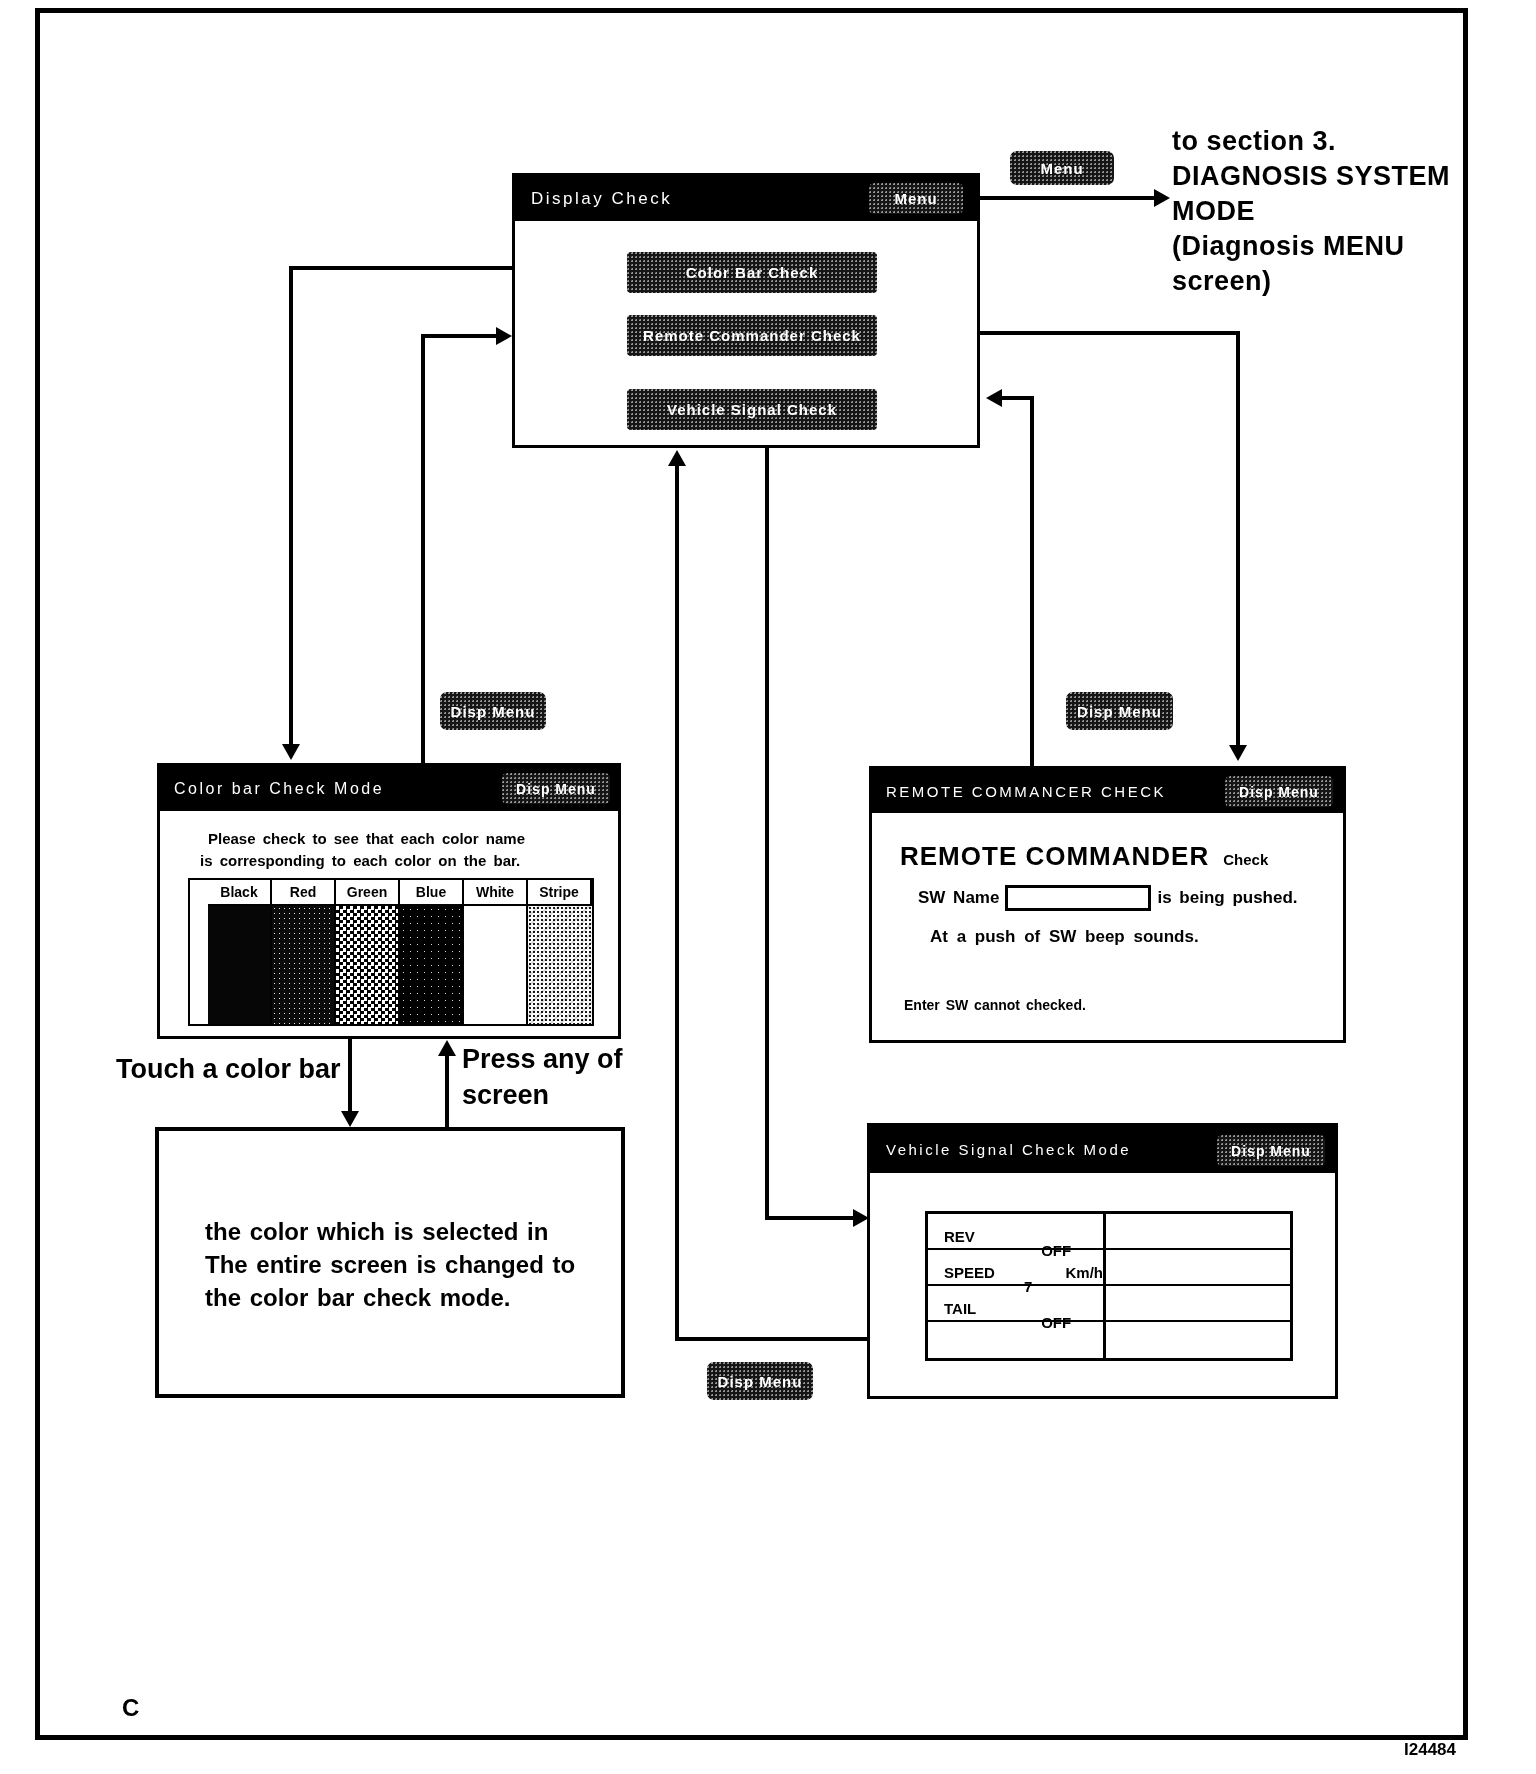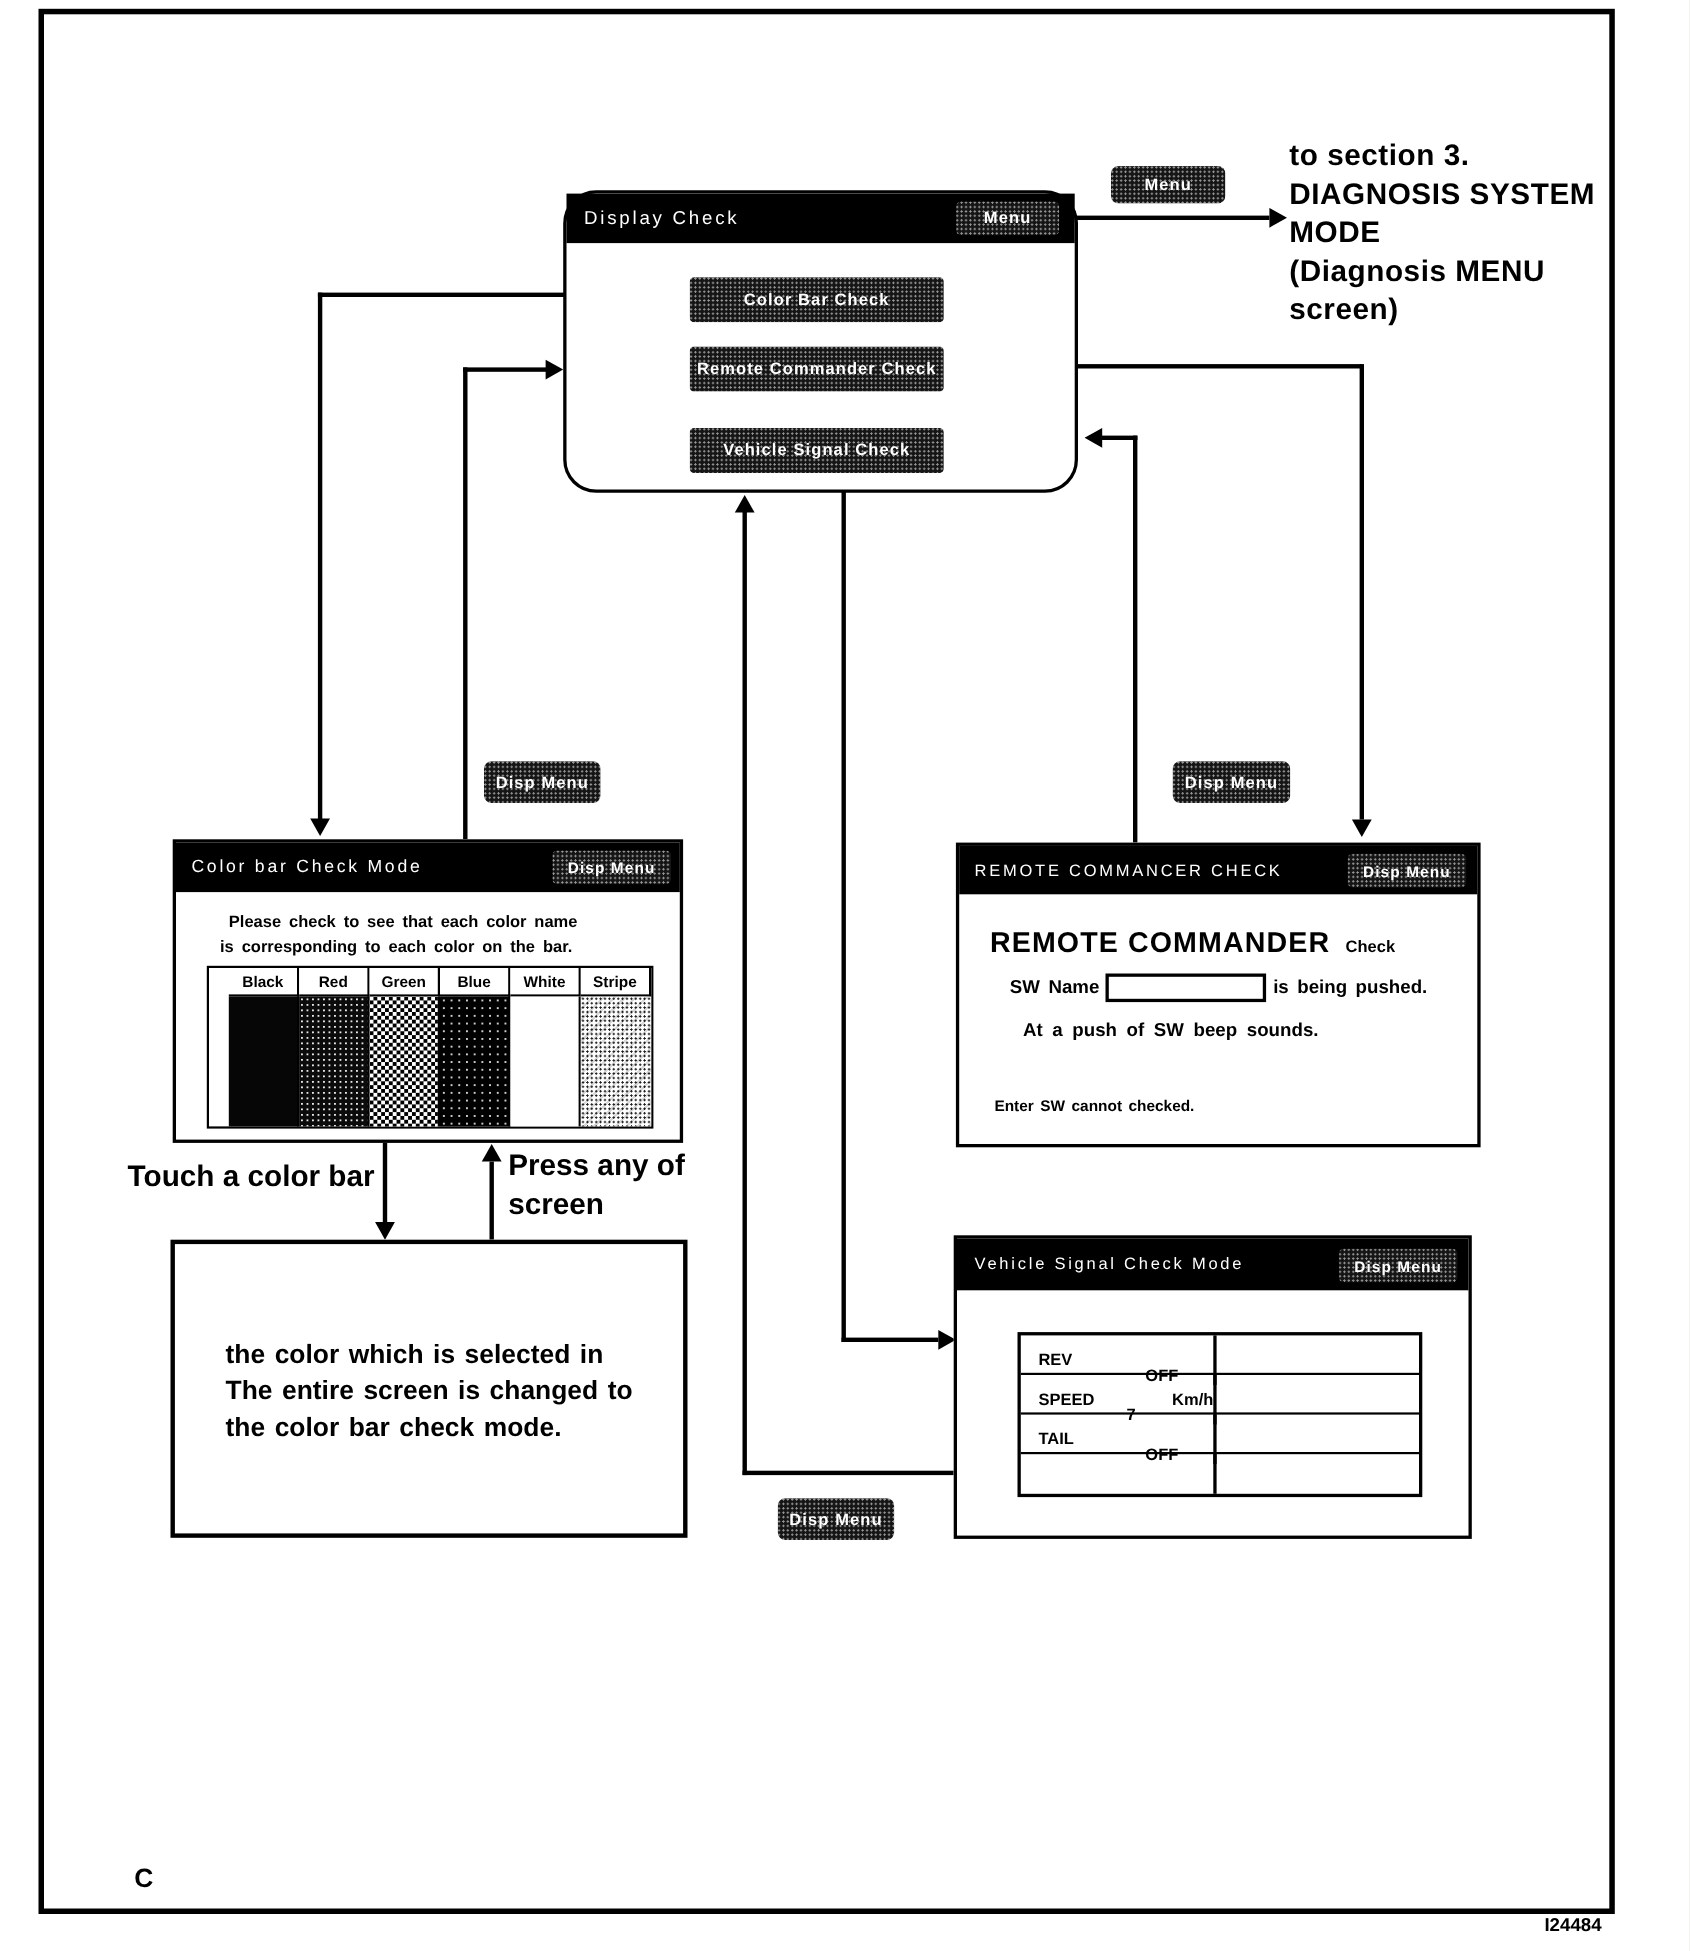--- a/index.html
+++ b/index.html
@@ -25,26 +25,26 @@
   .barbtn { position:absolute; display:flex; align-items:center; justify-content:center;
     font-size:15px; font-weight:600; letter-spacing:1px; border-radius:4px; white-space:nowrap; }
   .ln { position:absolute; background:#000; }
   .arr { position:absolute; width:0; height:0; }
   .arr.down  { border-left:9px solid transparent; border-right:9px solid transparent; border-top:16px solid #000; }
   .arr.up    { border-left:9px solid transparent; border-right:9px solid transparent; border-bottom:16px solid #000; }
   .arr.right { border-top:9px solid transparent; border-bottom:9px solid transparent; border-left:16px solid #000; }
   .arr.left  { border-top:9px solid transparent; border-bottom:9px solid transparent; border-right:16px solid #000; }
 
   
-  #disp-frame { left:512px; top:173px; width:468px; height:275px; border-width:3px;border-radius:30px; }
+  #disp-frame { left:512px; top:173px; width:468px; height:275px; border-width:3px; }
   #disp-frame .titlebar { height:45px; padding-left:16px; font-size:17px; }
   #disp-frame .menu-btn { position:absolute; right:14px; top:7px; width:94px; height:31px;
     border-radius:5px; display:flex; align-items:center; justify-content:center;
     font-size:15px; font-weight:600; letter-spacing:1px; }
-  .disp-btn { left:112px; width:231px; height:41px; }
+  .disp-btn { left:112px; width:250px; height:41px; }
 
   
   #color-frame { left:157px; top:763px; width:464px; height:276px; border-width:3px; }
   #color-frame .titlebar { height:45px; padding-left:14px; font-size:16px; }
   .tb-dispmenu { position:absolute; top:7px; width:108px; height:31px; border-radius:5px;
     display:flex; align-items:center; justify-content:center; font-size:14px; font-weight:600; letter-spacing:1px; }
   .cb-instr { position:absolute; left:48px; font-size:15px; font-weight:700; white-space:nowrap; word-spacing:3px; }
   #color-table { position:absolute; left:28px; top:112px; width:406px; height:148px;
     border:2px solid #000; display:grid; grid-template-columns:repeat(6,1fr); grid-template-rows:26px 1fr;padding-left:18px; }
   .cb-head { border-right:2px solid #000; border-bottom:2px solid #000; background:#fff;

